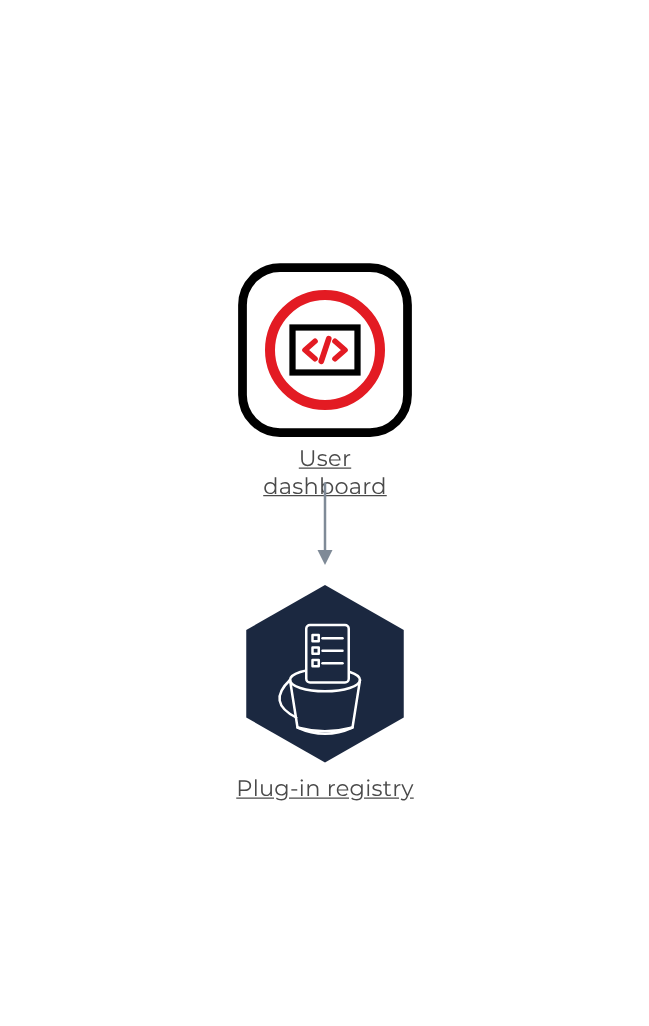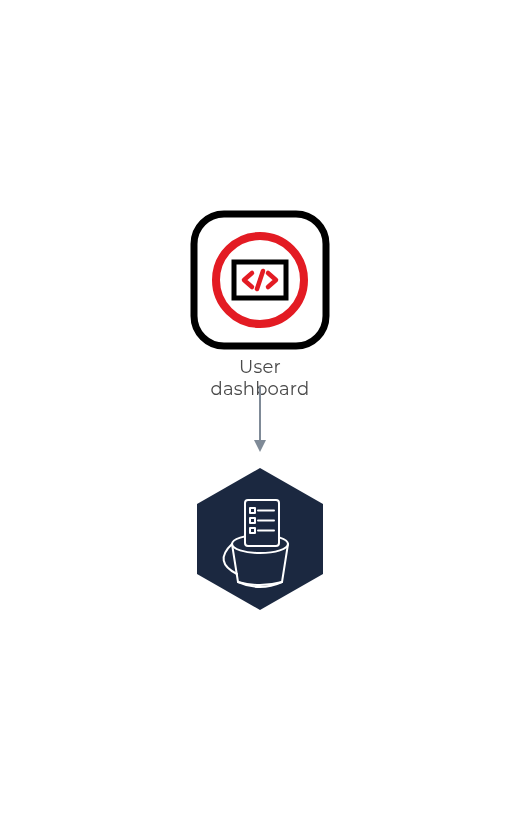--- a/index.html
+++ b/index.html
@@ -14,20 +14,21 @@
   .canvas {
     position: relative;
     width: 519px;
     height: 821px;
   }
   .node {
     position: absolute;
     display: flex;
     flex-direction: column;
     align-items: center;
+    text-decoration: underline;
   }
   .label {
     font-size: 18px;
     font-weight: 400;
     color: #4a4a4a;
     text-align: center;
     margin-top: 4px;
     letter-spacing: 0.2px;
   }
   .arrow {
@@ -82,15 +83,16 @@
         <rect x="62" y="38" width="34" height="46" rx="3" ry="3" fill="#1b2840"></rect>
 
         <rect x="67" y="46" width="5" height="5"></rect>
         <line x1="75" y1="48.5" x2="91" y2="48.5"></line>
         <rect x="67" y="56" width="5" height="5"></rect>
         <line x1="75" y1="58.5" x2="91" y2="58.5"></line>
         <rect x="67" y="66" width="5" height="5"></rect>
         <line x1="75" y1="68.5" x2="91" y2="68.5"></line>
       </g>
     </svg>
+    <div class="label">Plug-in registry</div>
   </div>
 
 </div>
 
 </body></html>

